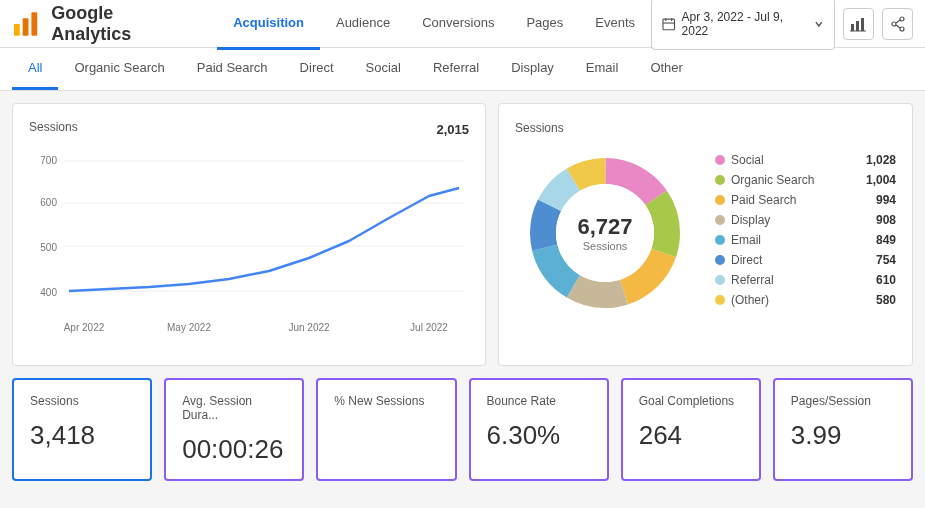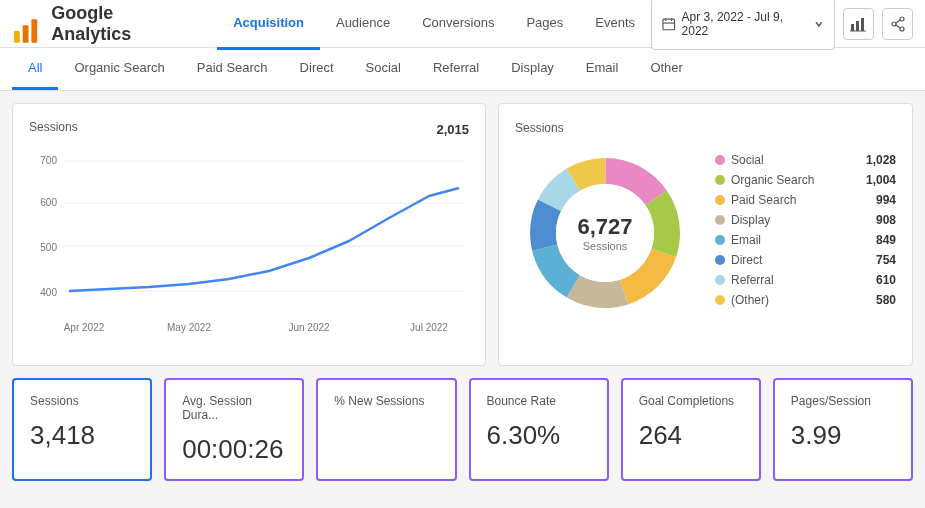--- a/index.html
+++ b/index.html
@@ -1,20 +1,20 @@
 <!DOCTYPE html>
 <html><head>
   <meta charset="utf-8">
   <style>
     * { box-sizing: border-box; margin: 0; padding: 0; }
     body { font-family: Arial, sans-serif; background: #f5f5f5; font-size: 13px; color: #333; width: 925px; }
     
     
     .header { background: #fff; display: flex; align-items: center; padding: 0 12px; height: 48px; border-bottom: 1px solid #ddd; }
-    .logo { display: flex; align-items: flex-end; gap: 12px; margin-right: 24px; }
+    .logo { display: flex; align-items: center; gap: 12px; margin-right: 24px; }
     .logo-icon { width: 28px; height: 28px; }
     .logo-text { font-size: 18px; font-weight: 600; color: #333; }
     .nav-items { display: flex; gap: 0; flex: 1; }
     .nav-item { padding: 0 16px; height: 52px; display: flex; align-items: center; font-size: 13px; color: #555; cursor: pointer; border-bottom: 3px solid transparent; }
     .nav-item.active { color: #1a73e8; border-bottom: 3px solid #1a73e8; font-weight: 600; }
     .header-right { display: flex; align-items: center; gap: 8px; margin-left: auto; }
     .date-picker { display: flex; align-items: center; gap: 6px; border: 1px solid #ccc; border-radius: 4px; padding: 11px 10px; font-size: 12px; cursor: pointer; background: #fff; }
     .icon-btn { width: 32px; height: 32px; border: 1px solid #ccc; border-radius: 4px; display: flex; align-items: center; justify-content: center; cursor: pointer; background: #fff; }
 
     

